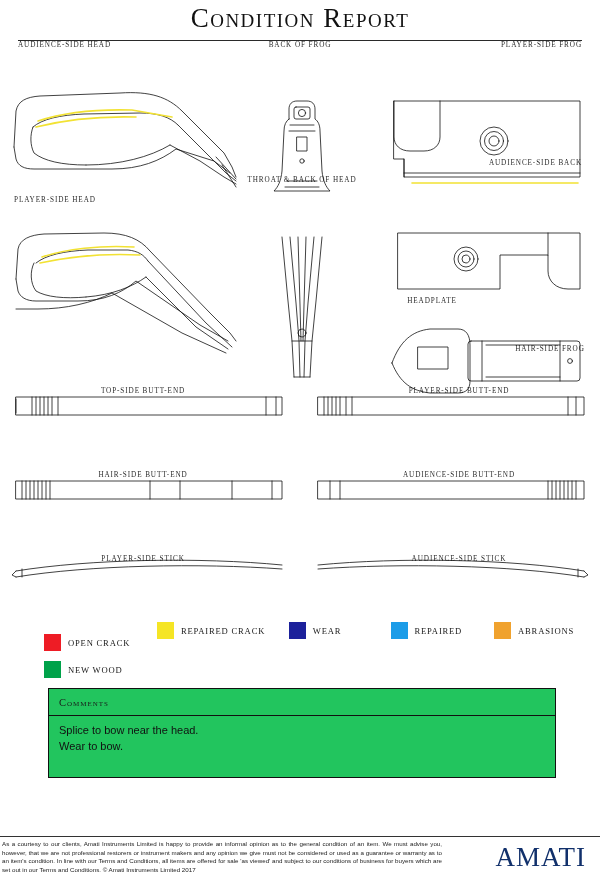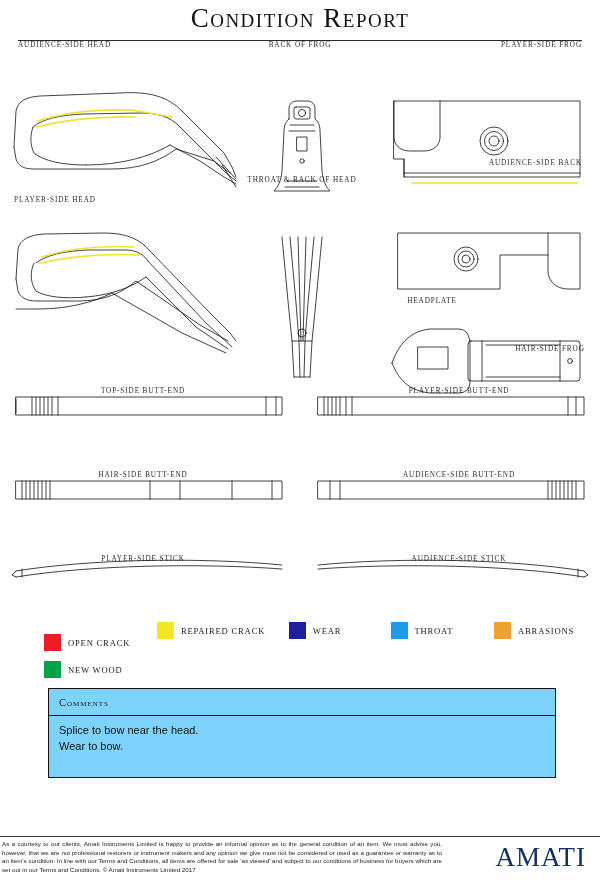--- a/index.html
+++ b/index.html
@@ -110,21 +110,21 @@
   }
   
   .comments-box {
     position: absolute;
     left: 48px;
     top: 688px;
     width: 508px;
     height: 90px;
     border: 1px solid #111;
     box-sizing: border-box;
-    background: #7dd3fc;
+    background: #22c55e;
   }
   .comments-header {
     height: 26px;
     border-bottom: 1px solid #111;
     display: flex;
     align-items: center;
     padding-left: 10px;
     font-family: "Liberation Serif", serif;
     font-size: 10.5px;
     letter-spacing: 1px;
@@ -374,21 +374,21 @@
       <div class="legend-item" style="width:140px;">
         <span class="swatch" style="background:#f5e525;"></span>
         <span class="legend-label">REPAIRED CRACK</span>
       </div>
       <div class="legend-item" style="width:108px;">
         <span class="swatch" style="background:#1c219b;"></span>
         <span class="legend-label">WEAR</span>
       </div>
       <div class="legend-item" style="width:110px;">
         <span class="swatch" style="background:#1c9ce8;"></span>
-        <span class="legend-label">THROAT</span>
+        <span class="legend-label">REPAIRED</span>
       </div>
       <div class="legend-item">
         <span class="swatch" style="background:#f0a22e;"></span>
         <span class="legend-label">ABRASIONS</span>
       </div>
     </div>
     <div class="legend-row">
       <div class="legend-item">
         <span class="swatch" style="background:#00a24a;"></span>
         <span class="legend-label">NEW WOOD</span>

